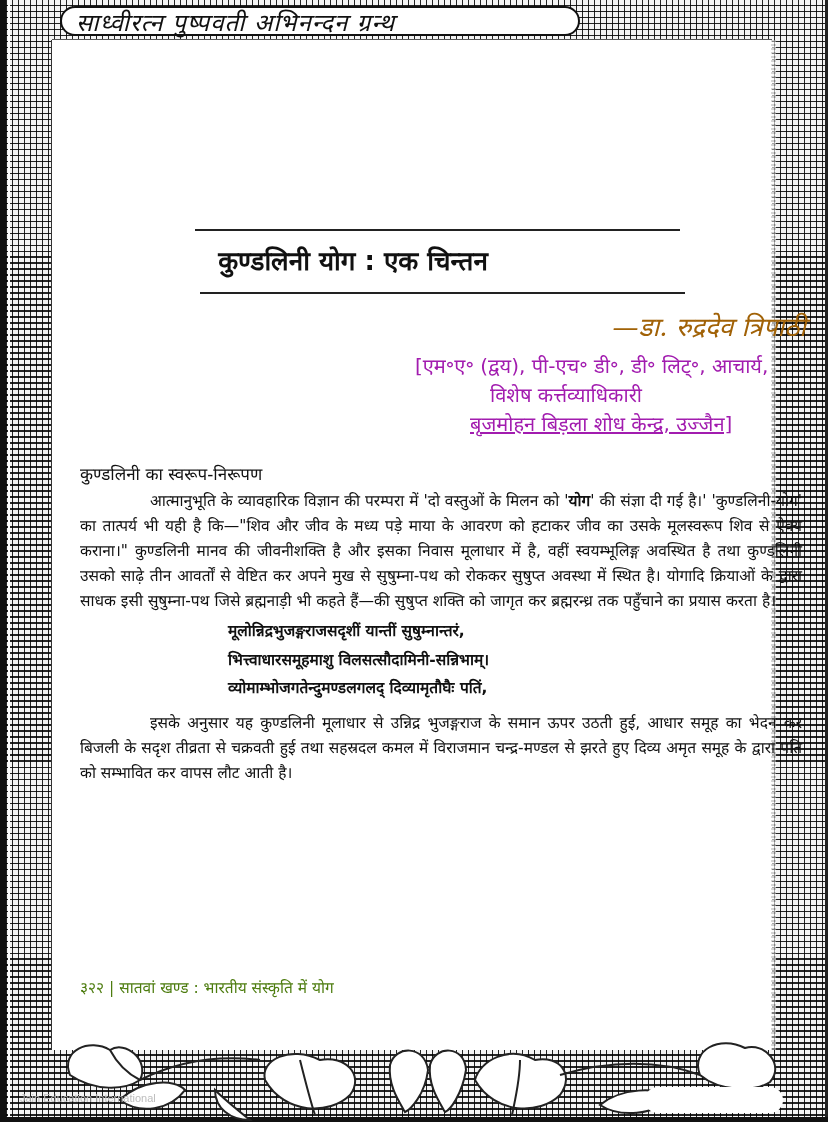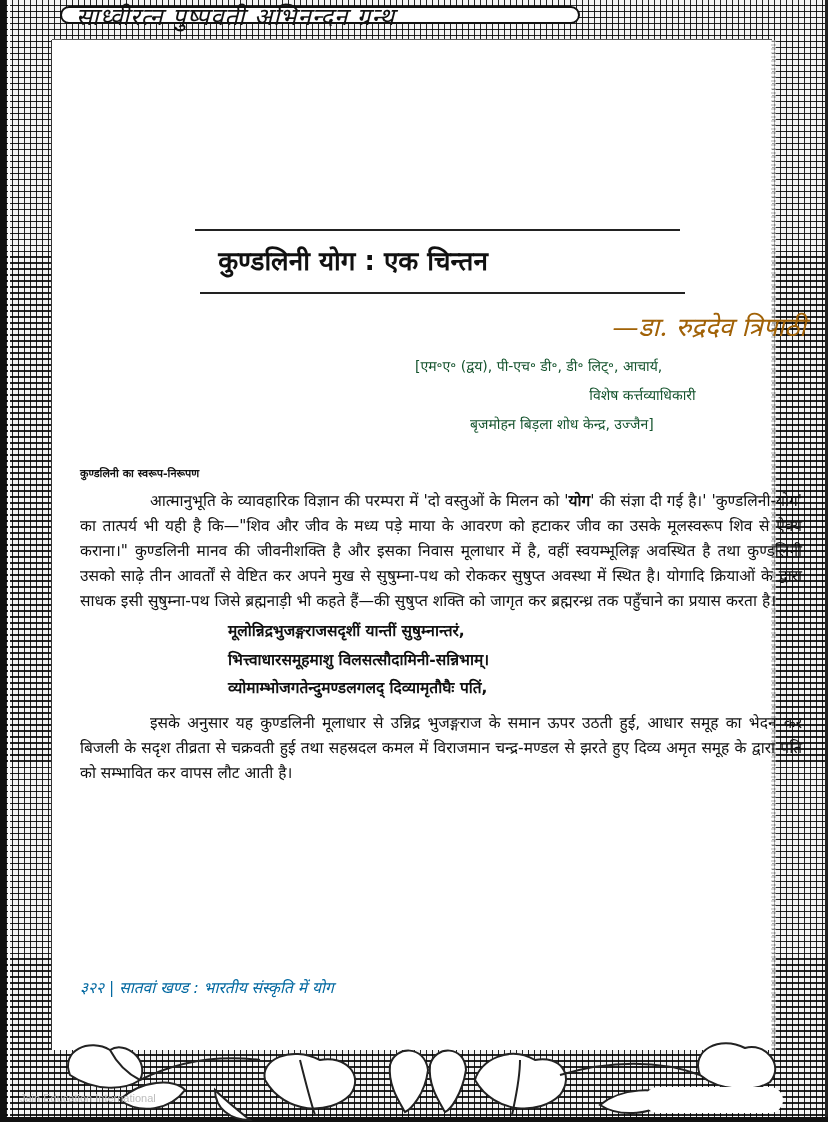--- a/index.html
+++ b/index.html
@@ -65,21 +65,21 @@
       width: 5px;
       background: repeating-linear-gradient(180deg, #bbb 0 2px, #fff 2px 4px);
       opacity: 0.6;
     }
     
     .banner {
       position: absolute;
       left: 60px;
       top: 6px;
       width: 520px;
-      height: 18px;
+      height: 30px;
       background: #ffffff;
       border: 2px solid #111;
       border-radius: 18px;
       display: flex;
       align-items: center;
       padding-left: 14px;
       box-sizing: border-box;
       text-align: center;
     }
     .banner-text {
@@ -117,40 +117,40 @@
       font-family: "DejaVu Serif", "Liberation Serif", serif;
       font-style: italic;
       font-size: 26px;
       color: #a16207;
     }
     .credentials {
       position: absolute;
       left: 395px;
       top: 352px;
       width: 400px;
-      font-size: 14px;
+      font-size: 20px;
       line-height: 29px;
-      color: #14532d;
+      color: #a21caf;
     }
     .cred-line { white-space: nowrap; }
     .cred-line.c1 { padding-left: 20px; }
-    .cred-line.c2 { padding-left: 95px; text-align: center; }
-    .cred-line.c3 { padding-left: 75px; }
+    .cred-line.c2 { padding-left: 95px; }
+    .cred-line.c3 { padding-left: 75px; text-decoration: underline; }
     
     .content {
       position: absolute;
       left: 80px;
       top: 463px;
       width: 722px;
       font-size: 15.5px;
       color: #111;
     }
     .section-heading {
-      font-size: 11px;
-      font-weight: bold;
+      font-size: 17px;
+      font-weight: normal;
       margin: 0 0 4px 0;
       line-height: 22px;
     }
     .para {
       margin: 0;
       line-height: 25px;
       text-align: justify;
       text-indent: 70px;
     }
     .para + .para { margin-top: 10px; }
@@ -161,22 +161,21 @@
       font-size: 15.5px;
       line-height: 28.5px;
     }
     .verse-line { white-space: nowrap; }
     .para-last { margin-top: 8px; }
     .footer-text {
       position: absolute;
       left: 80px;
       top: 976px;
       font-size: 15.5px;
-      color: #0369a1;
-      font-style: italic;
+      color: #4d7c0f;
     }
     
     .floral {
       position: absolute;
       left: 0;
       top: 1020px;
       width: 828px;
       height: 102px;
     }
     .watermark-box {

